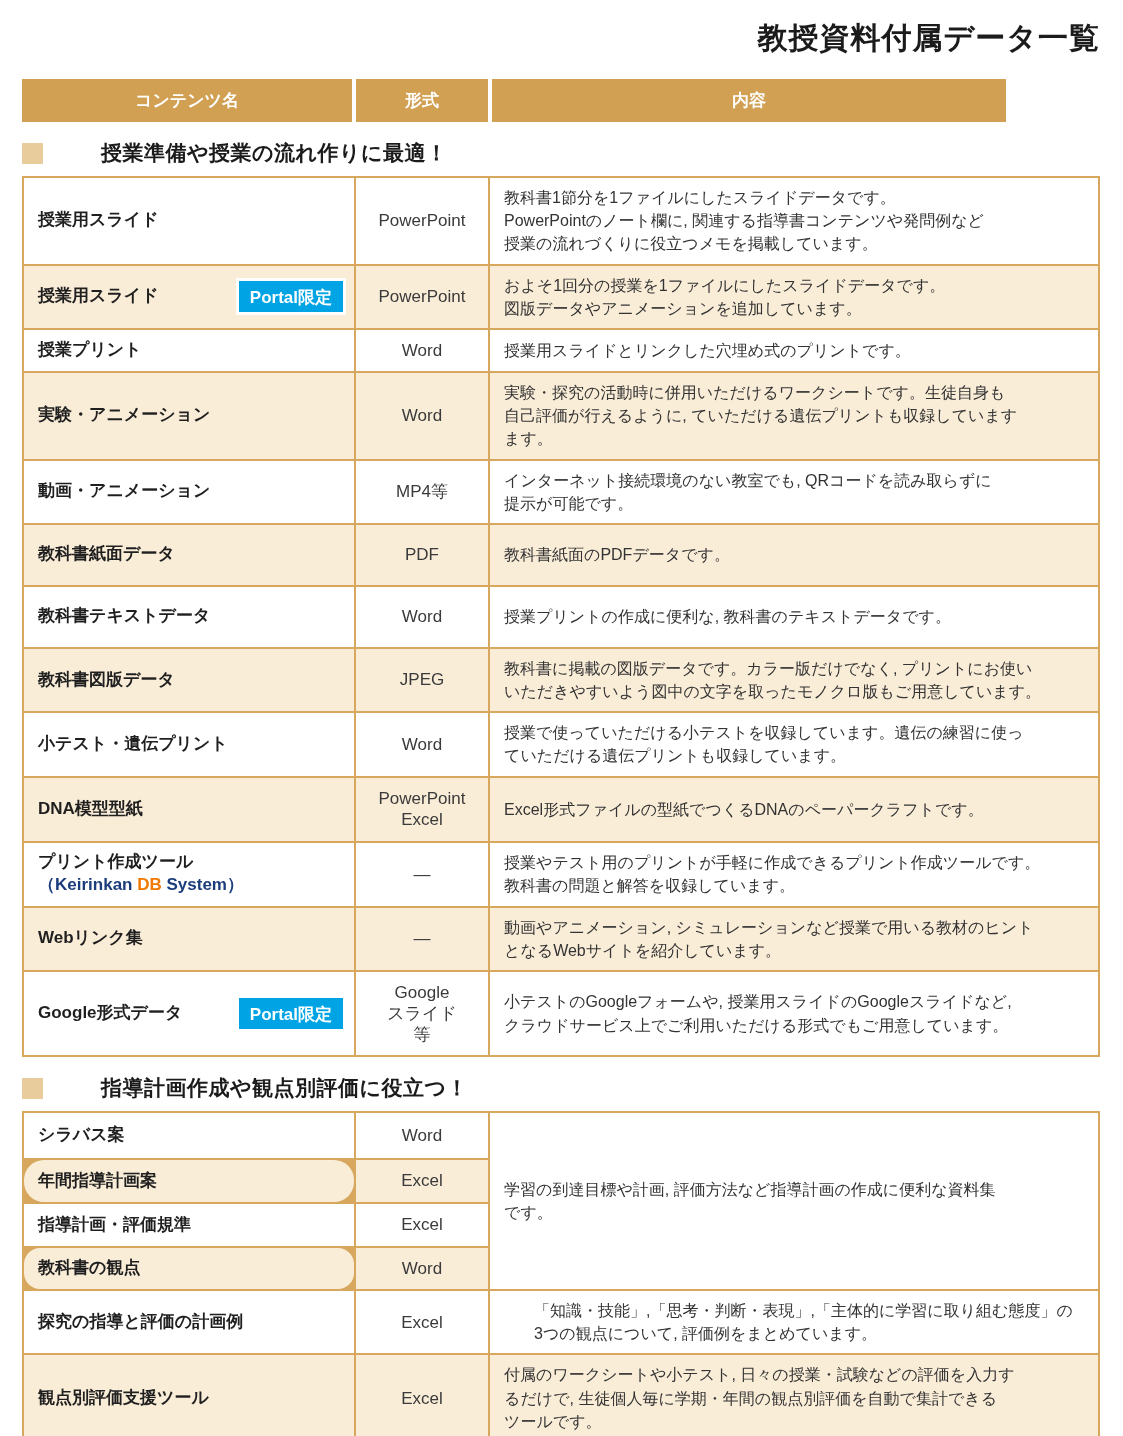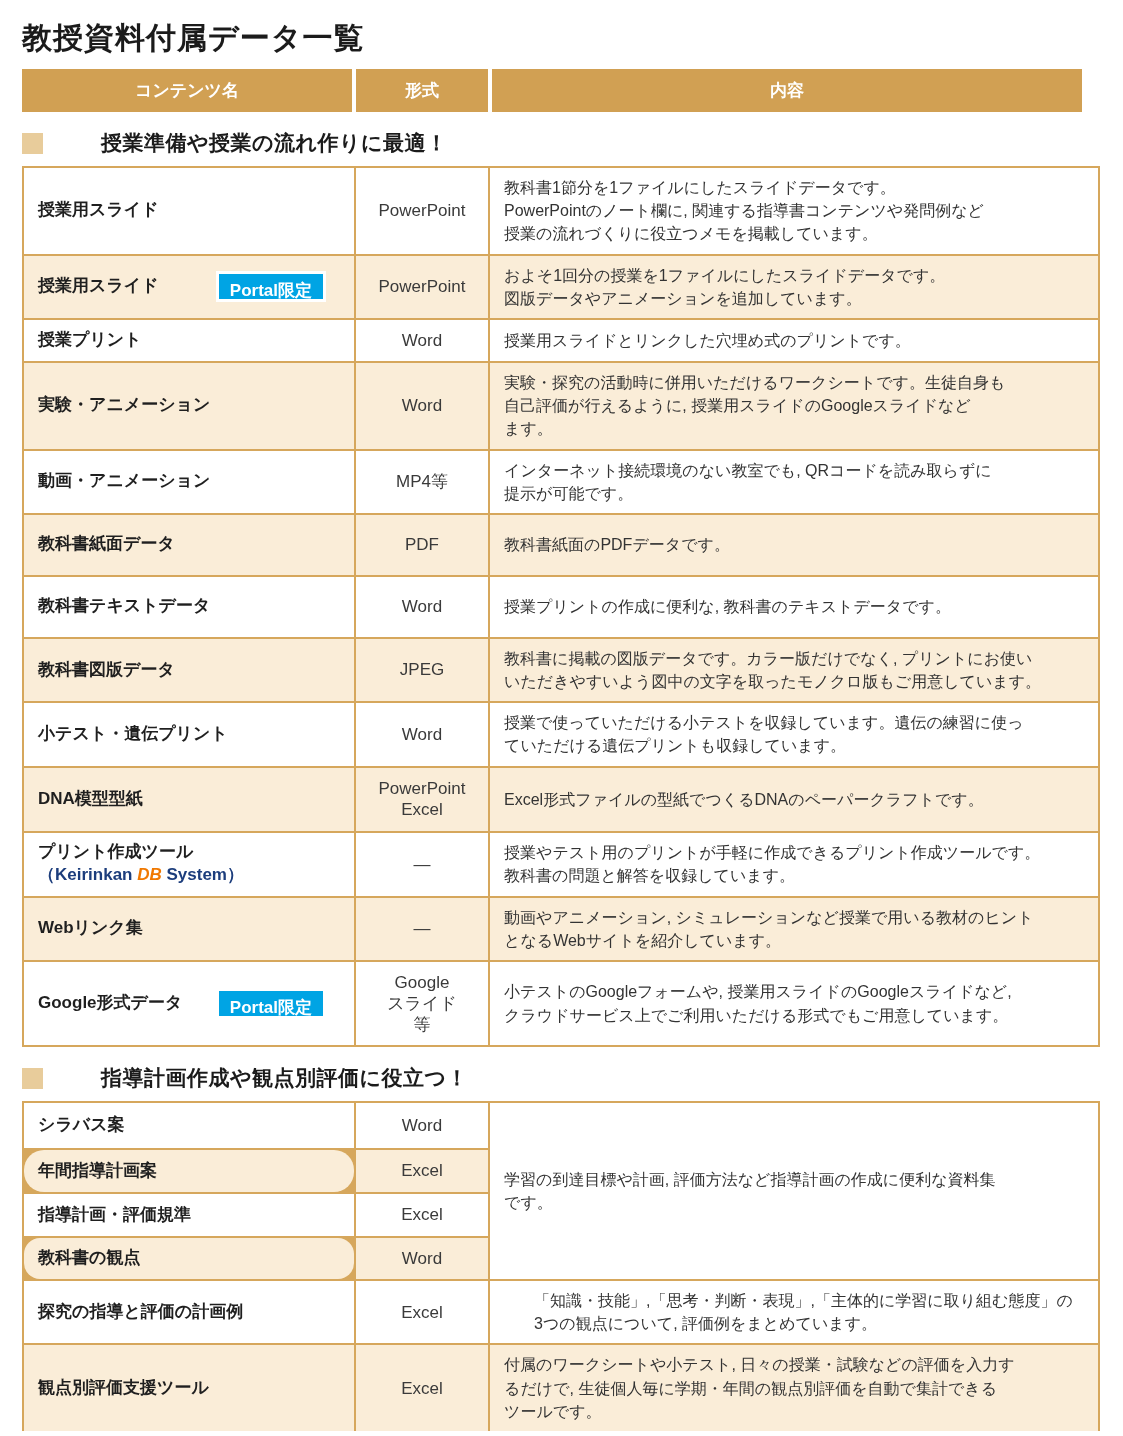--- a/index.html
+++ b/index.html
@@ -9,44 +9,44 @@
     --bullet:#E8CC9B;
     --badge:#00A4E4;
     --navy:#1C3D7C;
     --orange:#F07800;
     --ink:#2E2E2E;
   }
   *{box-sizing:border-box;margin:0;padding:0;}
   html,body{background:#fff;}
   body{font-family:"Liberation Sans","DejaVu Sans",sans-serif;color:var(--ink);}
   .page{width:1123px;height:1436px;background:#fff;padding:18px 23px 0 22px;overflow:hidden;}
-  h1.title{font-size:30px;font-weight:bold;color:#1b1b1b;letter-spacing:1px;margin-bottom:10px;}
+  h1.title{font-size:30px;font-weight:bold;color:#1b1b1b;letter-spacing:1px;margin-bottom:20px;text-align:right;}
   
-  .thead{display:grid;grid-template-columns:330px 132px 1fr;column-gap:4px;width:1060px;height:43px;}
+  .thead{display:grid;grid-template-columns:330px 132px 1fr;column-gap:4px;width:984px;height:43px;}
   .th{background:var(--gold);color:#fff;font-weight:bold;font-size:17px;display:flex;align-items:center;justify-content:center;}
   
   .sect{display:flex;align-items:center;margin-top:17px;margin-bottom:9px;gap:48px;}
   .sq{width:21px;height:21px;background:var(--bullet);display:inline-block;margin-right:10px;flex:0 0 auto;}
   .sect .txt{font-size:21px;font-weight:bold;color:#1b1b1b;letter-spacing:0.5px;}
   
   .grid{display:grid;grid-template-columns:330px 132px 1fr;gap:2px;background:var(--border-gold);
         border:2px solid var(--border-gold);width:1078px;}
   .grid1{grid-template-rows:minmax(85px,auto) minmax(58px,auto) minmax(41px,auto) minmax(85px,auto) minmax(59px,auto) minmax(60px,auto) minmax(60px,auto) minmax(61px,auto) minmax(60px,auto) minmax(63px,auto) minmax(63px,auto) minmax(58px,auto) minmax(83px,auto);}
   .grid2{grid-template-rows:minmax(45px,auto) minmax(42px,auto) minmax(42px,auto) minmax(41px,auto) minmax(61px,auto) minmax(85px,auto);border-bottom:none;}
   .c{background:#fff;display:flex;align-items:center;}
   .c.beige{background:var(--beige);}
   .c.name{padding:6px 8px 6px 14px;}
   .nm{display:flex;flex-direction:column;line-height:1.35;}
   .n1{font-size:17px;font-weight:bold;color:#1f1f1f;}
   .n2{font-size:17px;font-weight:bold;color:var(--navy);}
-  .n2 .db{color:var(--orange);font-style:italic;}
+  .n2 .db{color:var(--orange);}
   .c.fmt{justify-content:center;text-align:center;font-size:17px;color:#3a3a3a;white-space:pre-line;line-height:1.25;padding:4px 2px;}
   .c.desc{padding:8px 12px 8px 14px;font-size:16px;line-height:1.45;color:#333;white-space:pre-line;}
   .badge{background:var(--badge);color:#fff;font-weight:bold;font-size:17px;line-height:1;
-         padding:8px 11px 0 11px;border:3px solid #fff;margin-left:auto;margin-right:20px;white-space:nowrap;flex:0 0 auto;}
+         padding:8px 11px 6px 11px;border:3px solid #fff;margin-left:auto;margin-right:0;white-space:nowrap;flex:0 0 auto;}
 </style>
 </head>
 <body>
 
 <div class="page">
   <h1 class="title">教授資料付属データ一覧</h1>
 
   <div class="thead">
     <div class="th">コンテンツ名</div>
     <div class="th">形式</div>
@@ -84,21 +84,21 @@
       </div>
       <div class="c fmt">Word</div>
       <div class="c desc">授業用スライドとリンクした穴埋め式のプリントです。</div>
       <div class="c name beige">
         <div class="nm">
           <span class="n1">実験・アニメーション</span>
         </div>
       </div>
       <div class="c fmt beige">Word</div>
       <div class="c desc beige">実験・探究の活動時に併用いただけるワークシートです。生徒自身も
-自己評価が行えるように, 授業用スライドのGoogleスライドなど
+自己評価が行えるように, ていただける遺伝プリントも収録しています
 ます。</div>
       <div class="c name">
         <div class="nm">
           <span class="n1">動画・アニメーション</span>
         </div>
       </div>
       <div class="c fmt">MP4等</div>
       <div class="c desc">インターネット接続環境のない教室でも, QRコードを読み取らずに
 提示が可能です。</div>
       <div class="c name beige">

